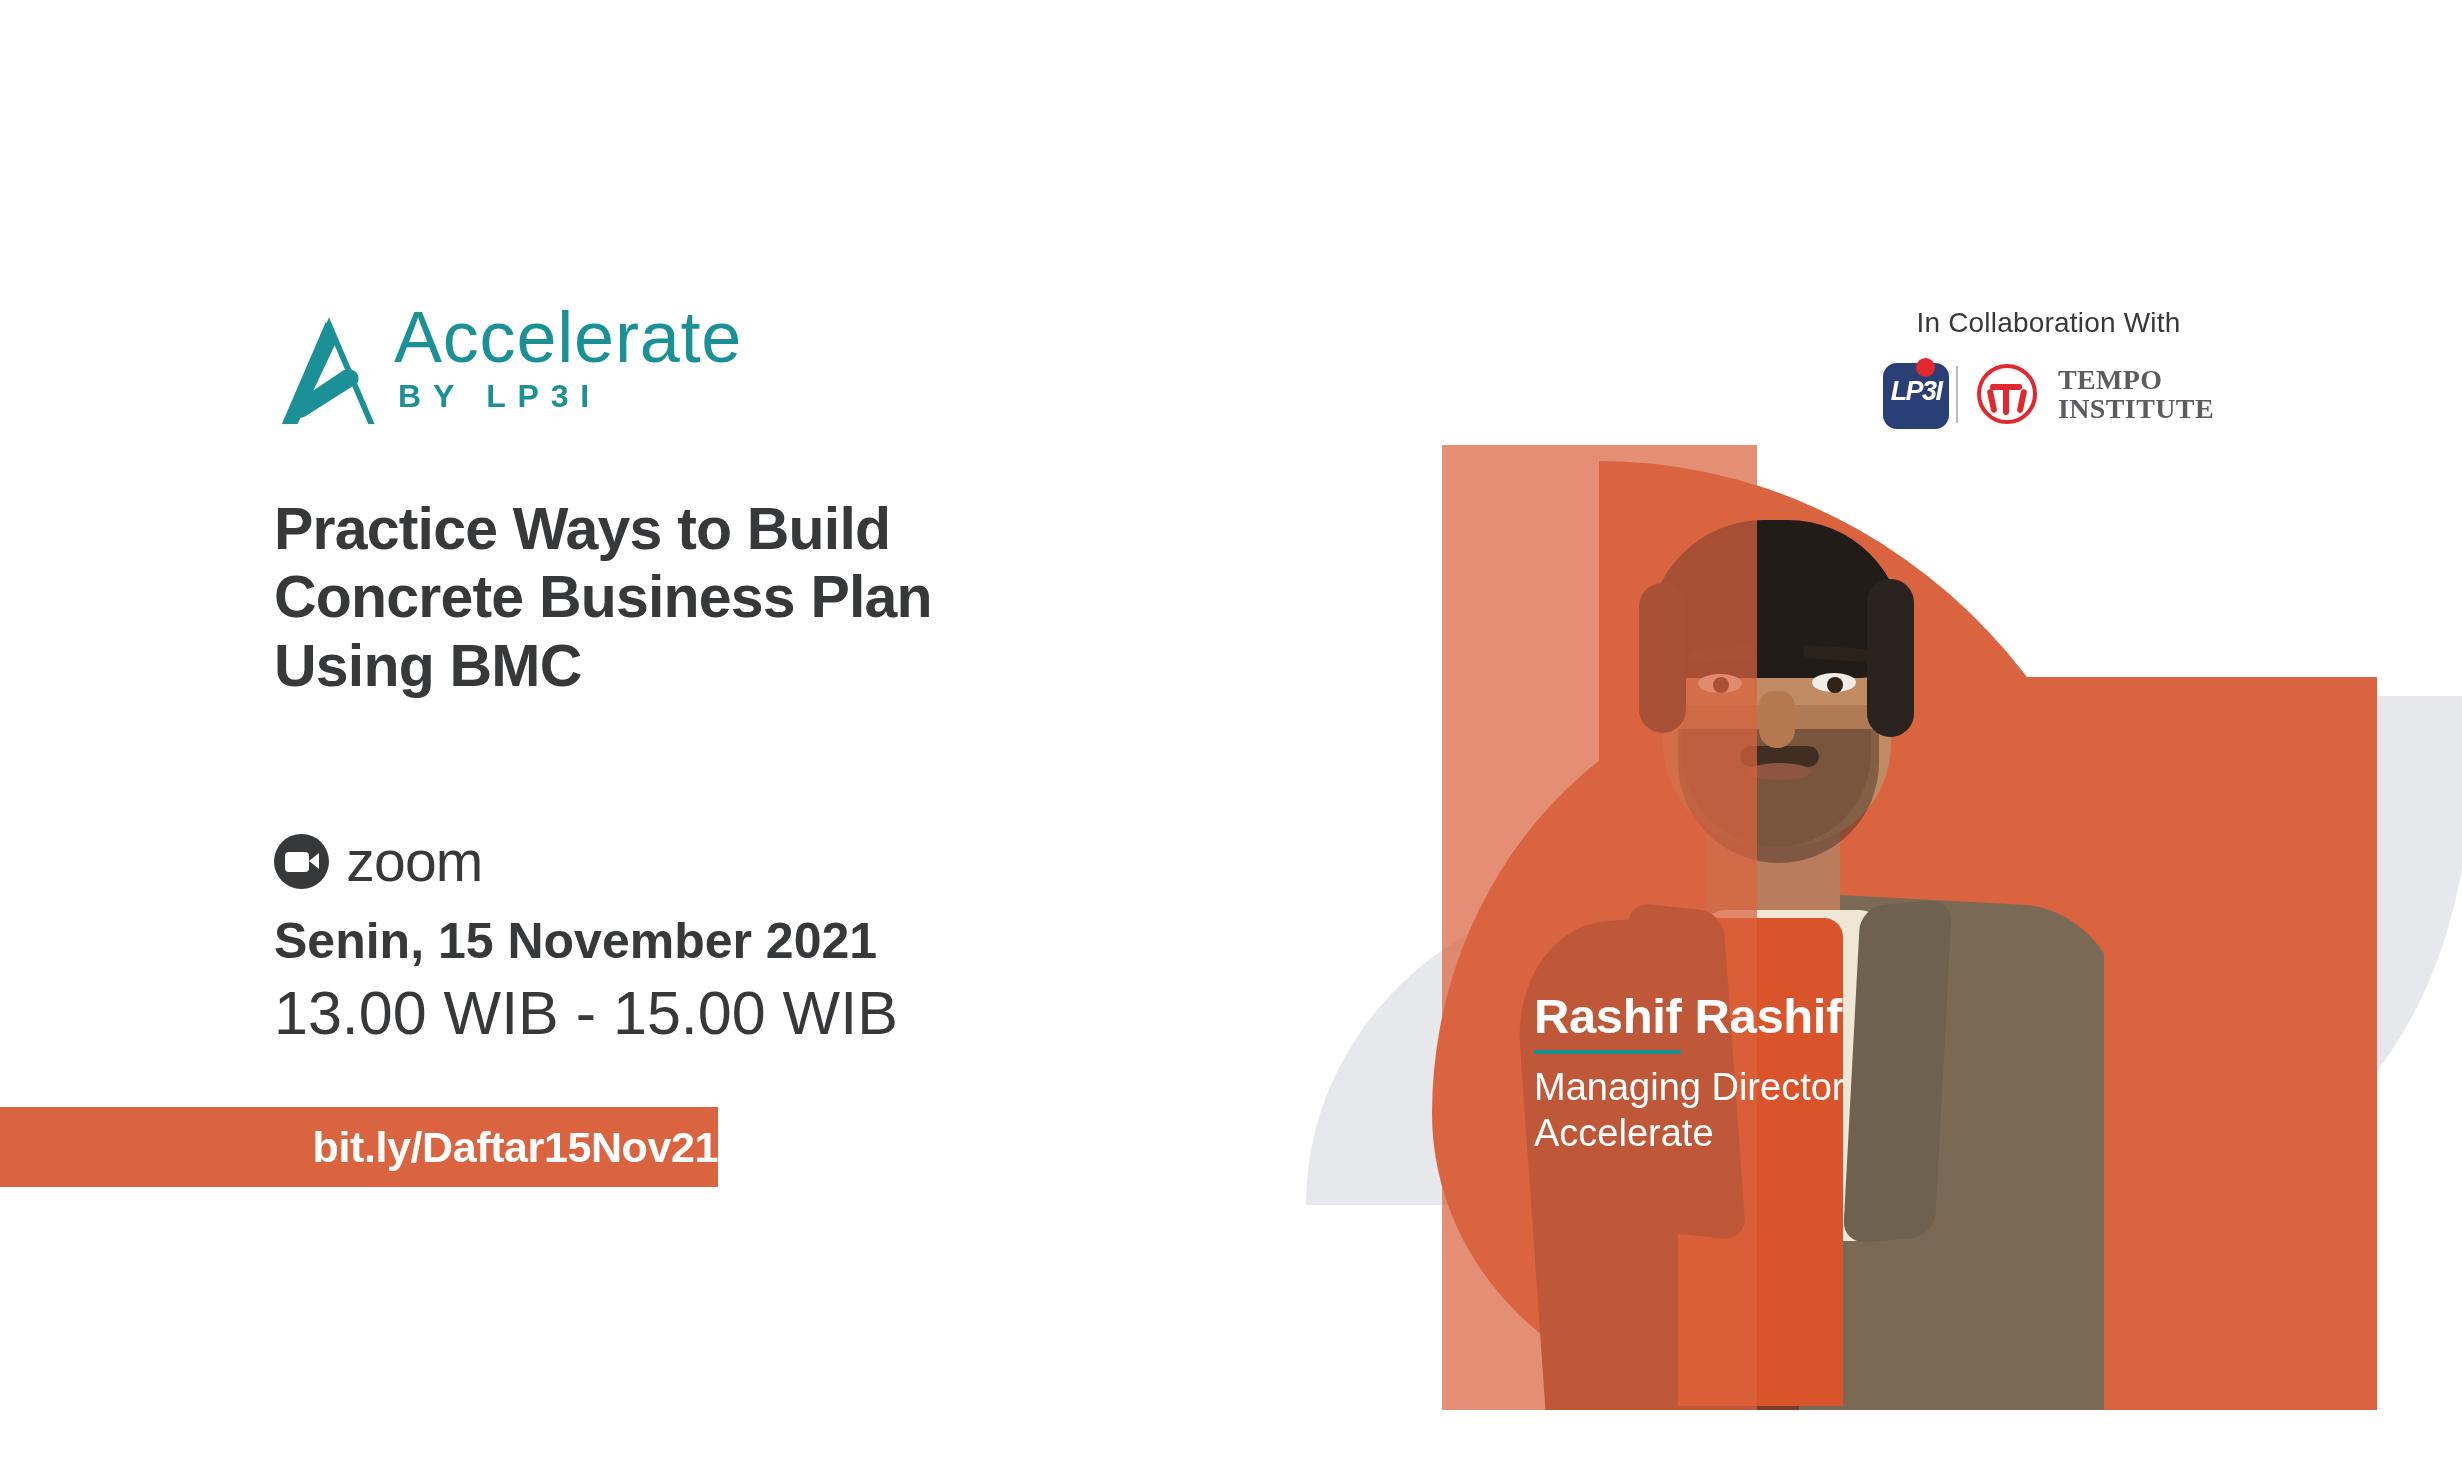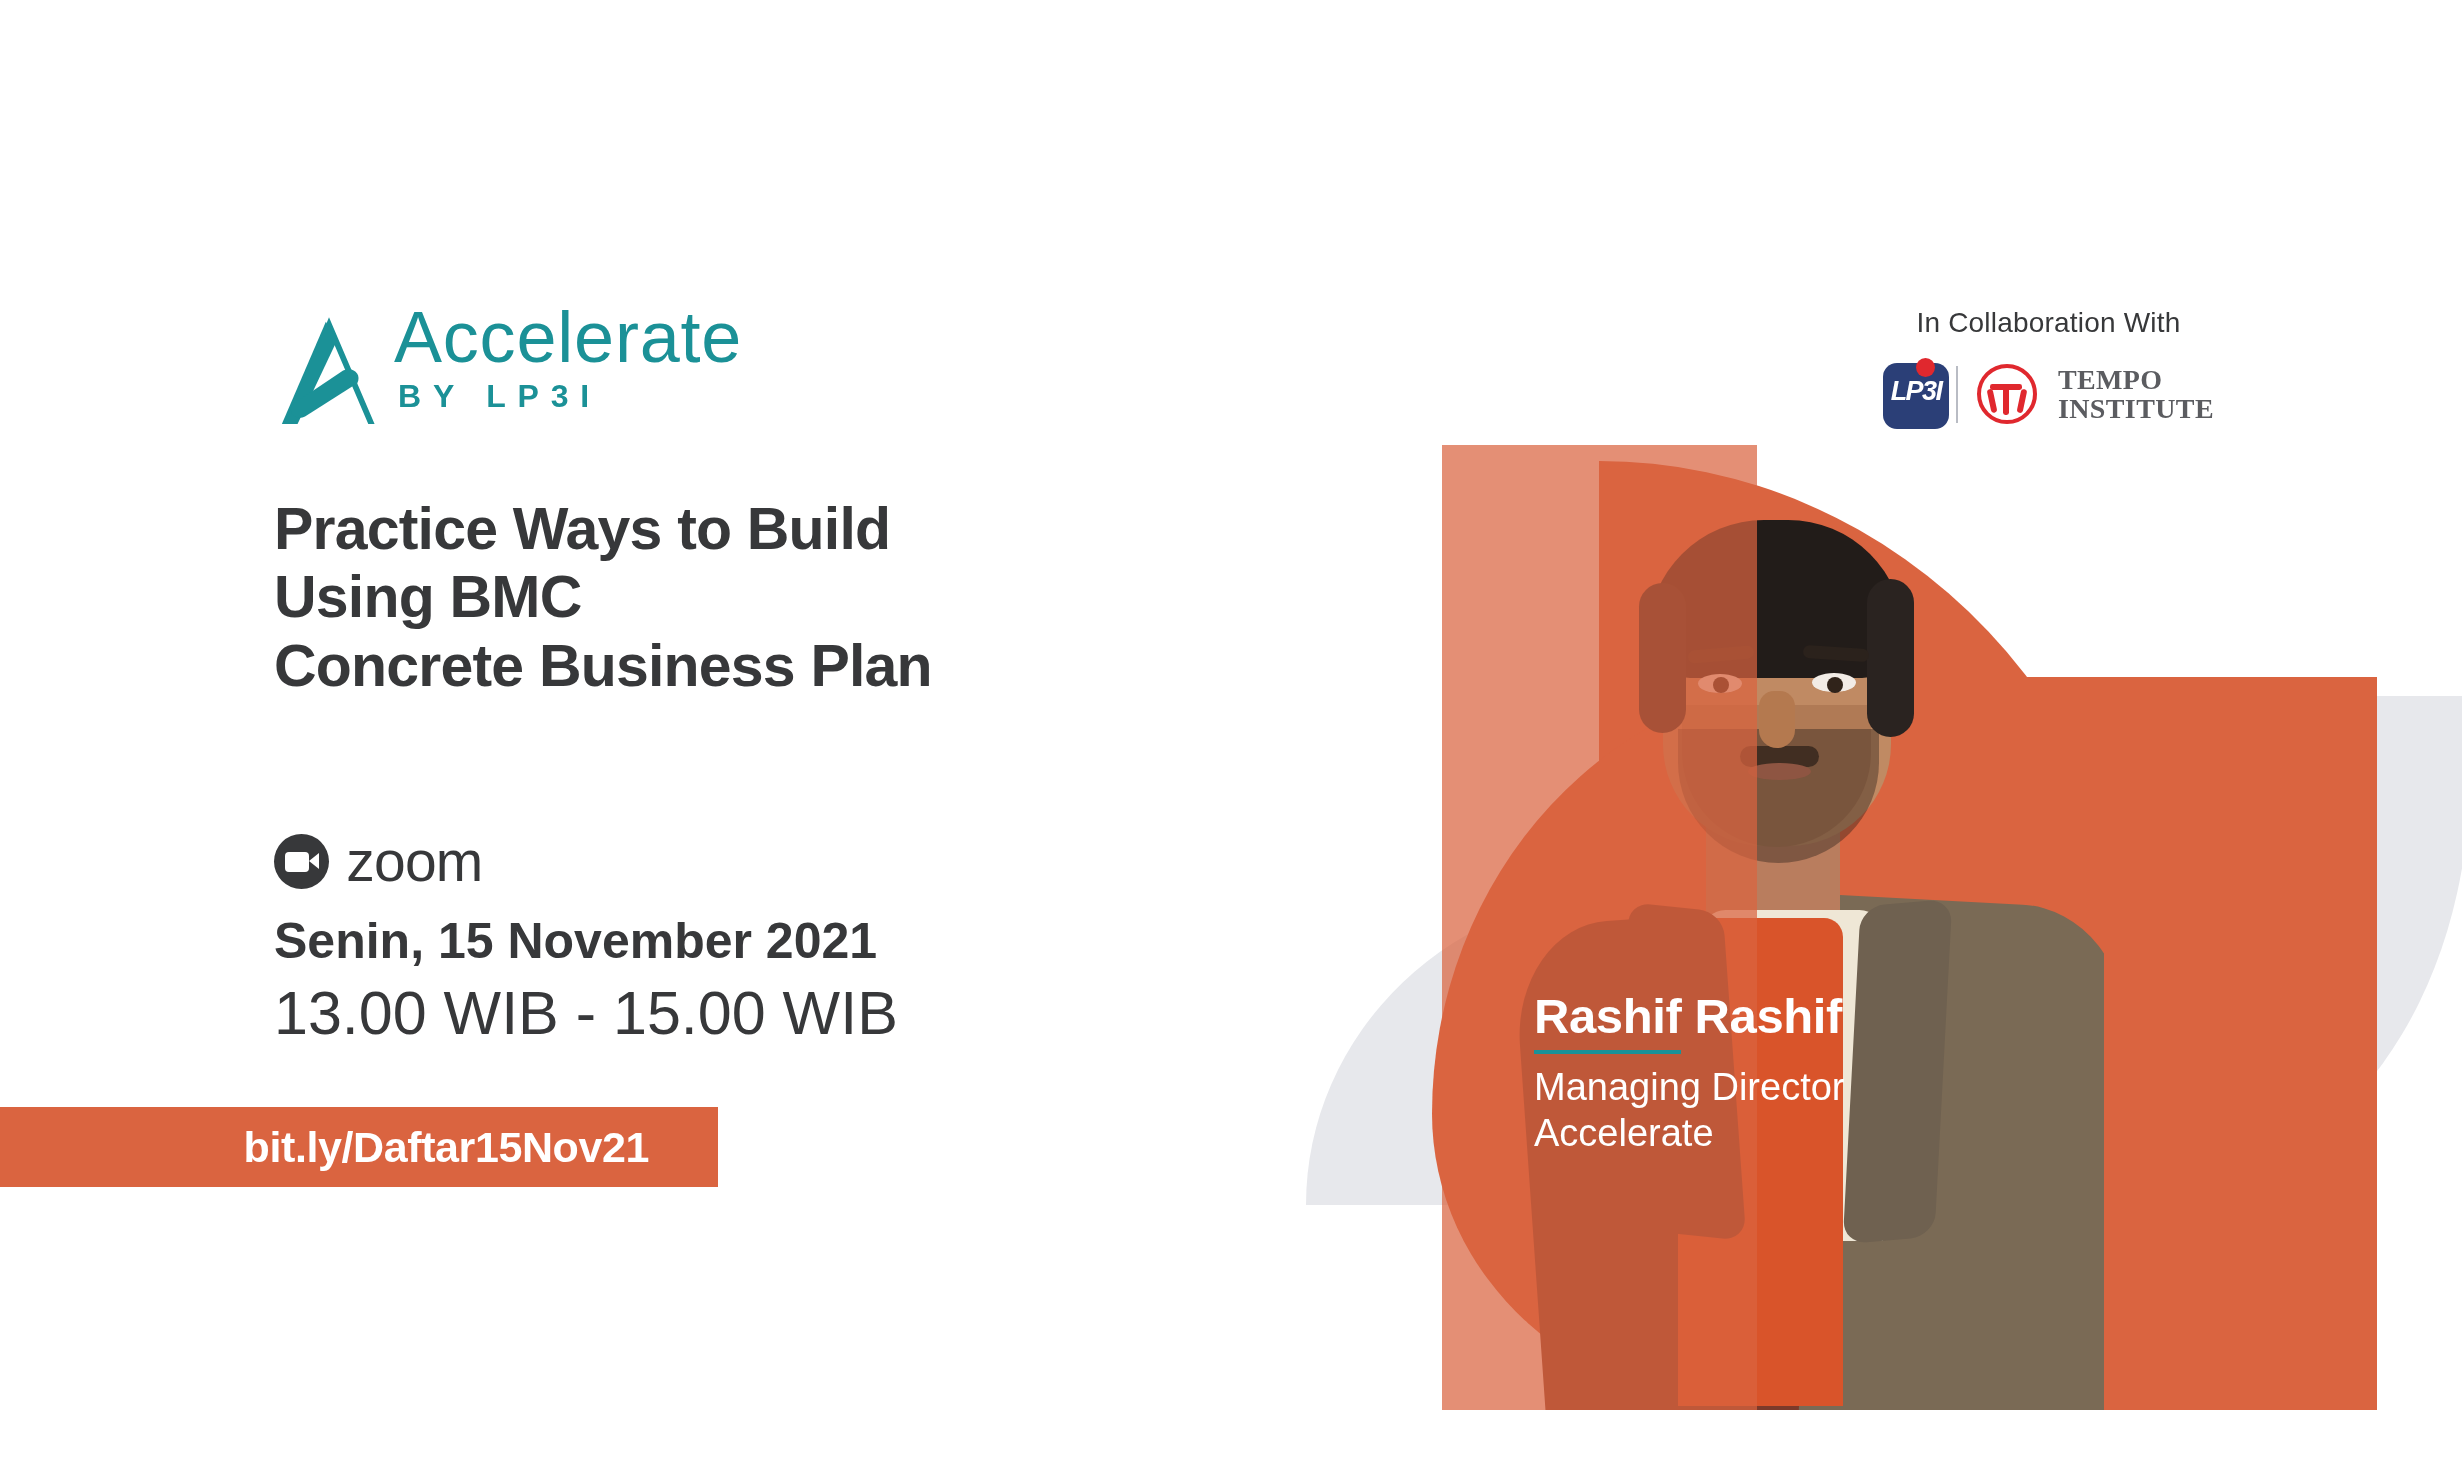--- a/index.html
+++ b/index.html
@@ -107,21 +107,21 @@
                border-right:10.2px solid #ffffff; }
   .zoom-word { margin-left:17.3px; font-size:57px; font-weight:500; color:#37383a; letter-spacing:-0.8px; line-height:1;text-align:center; }
 
   .ev-date { position:absolute; left:274px; top:912px; font-size:50px; font-weight:700; color:#37383a; }
   .ev-time { position:absolute; left:274px; top:978px; font-size:61px; font-weight:400; color:#37383a; }
 
   .cta-bar {
     position:absolute; left:0; top:1107px; width:718px; height:80px;
     background:#da6440; display:flex; align-items:center; justify-content:flex-end;
   }
-  .cta-text { color:#ffffff; font-size:43px; font-weight:700; padding-right:69px; letter-spacing:-0.4px; }
+  .cta-text { color:#ffffff; font-size:43px; font-weight:700; letter-spacing:-0.4px; }
 
   
   .collab { position:absolute; left:1883px; top:307px; width:331px; text-align:center; }
   .collab-label { font-size:28px; color:#37383a; font-weight:400; letter-spacing:0.2px; }
   .collab-logos { margin-top:19px; display:flex; align-items:center; justify-content:center; gap:19px; }
 
   .lp3i { position:relative; width:72px; height:72px; }
   .lp3i-sq { position:absolute; left:0; top:4.7px; width:66px; height:66px; background:#2b3f77; border-radius:14px; }
   .lp3i-txt{ position:absolute; left:0; top:4.7px; width:66px; height:58px; display:flex; align-items:center; justify-content:center;
              color:#ffffff; font-size:27px; font-weight:700; font-style:italic; letter-spacing:-1.6px; }
@@ -186,22 +186,22 @@
     <path d="M70 14 L128 150 L120 150 L70 33 L22 150 L14 150 Z" fill="#1b9197"></path>
     <path d="M66 20 L80 44 L30 150 L10 150 Z" fill="#1b9197"></path>
     <path d="M88 82 C100 76 112 86 106 98 L40 140 C28 147 16 136 24 125 Z" fill="#1b9197"></path>
   </svg>
   <div class="accel-word">Accelerate</div>
   <div class="accel-sub">BY LP3I</div>
 </div>
 
 <h1 class="headline">
   <span>Practice Ways to Build</span>
+  <span>Concrete Business Plan</span>
   <span>Using BMC</span>
-  <span>Concrete Business Plan</span>
 </h1>
 
 <div class="zoom-row">
   <div class="zoom-badge">
     <div class="zoom-cam"></div>
     <div class="zoom-tri"></div>
   </div>
   <div class="zoom-word">zoom</div>
 </div>
 

